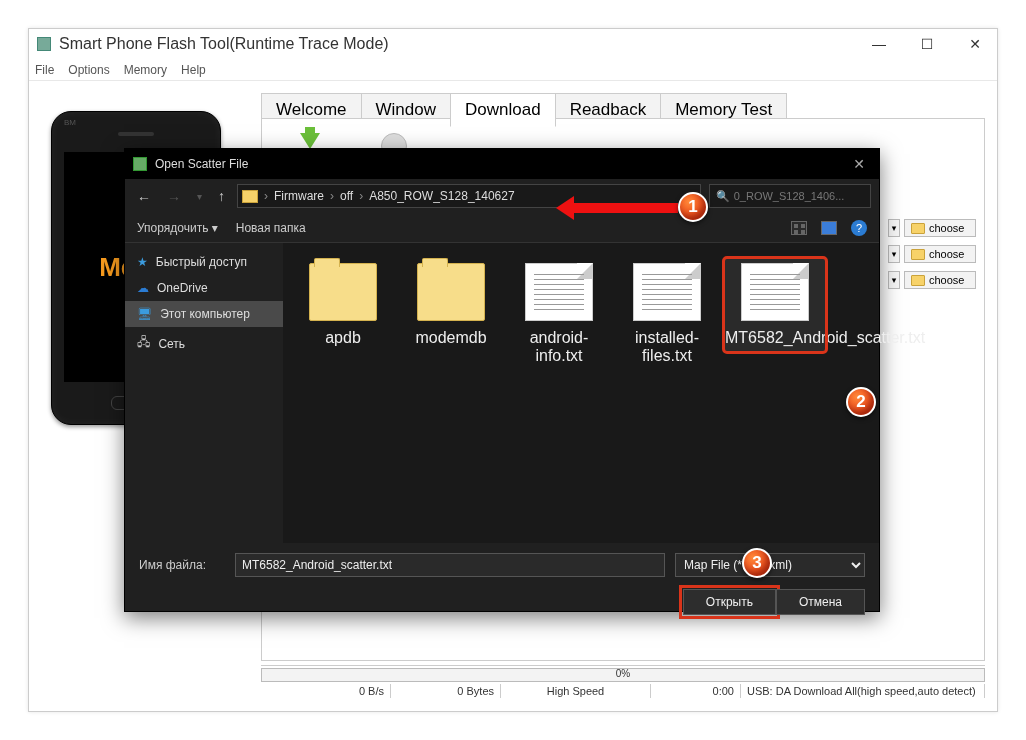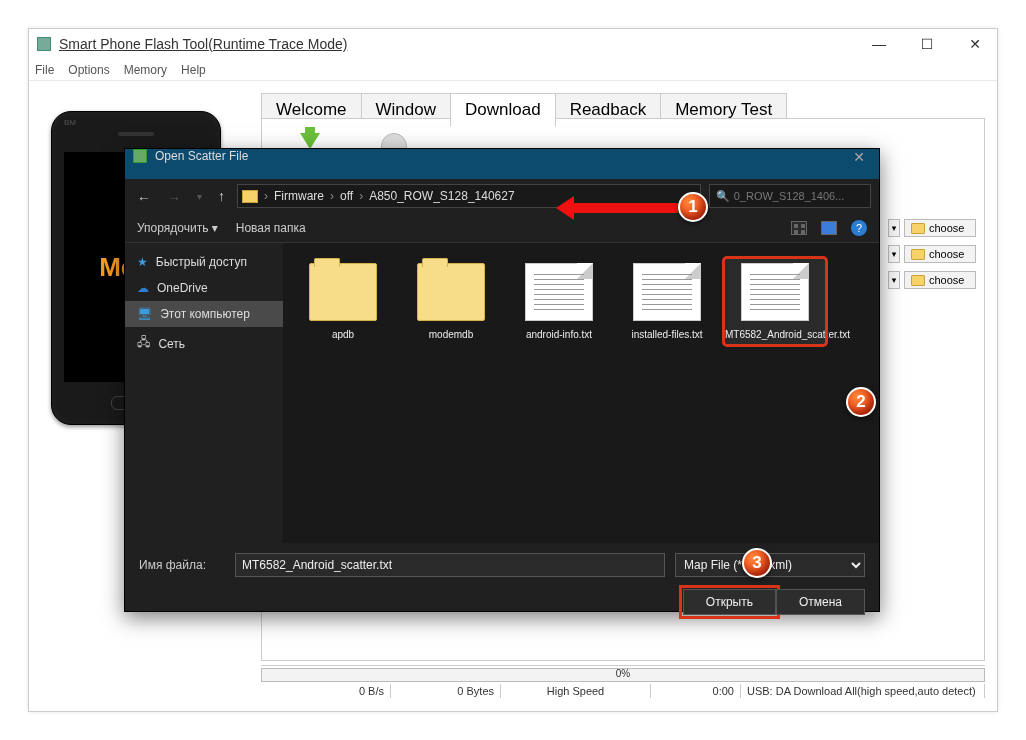--- a/index.html
+++ b/index.html
@@ -2,21 +2,21 @@
 <html><head>
 <meta charset="utf-8">
 <style>
 * { box-sizing: border-box; margin: 0; padding: 0; font-family: "Segoe UI", Tahoma, sans-serif; }
 body { background: #fff; width: 1026px; height: 740px; position: relative; overflow: hidden; }
 
 
 .outer { position: absolute; left: 28px; top: 28px; width: 970px; height: 684px; border: 1px solid #ccc; background: #fff; box-shadow: 0 0 4px rgba(0,0,0,0.1); }
 .outer-titlebar { height: 30px; display: flex; align-items: center; padding: 0 8px; }
 .outer-title-icon { width: 14px; height: 14px; background:#7a9; border:1px solid #487; margin-right:8px;}
-.outer-title { font-size: 14px; color: #333; text-decoration: underline; }
+.outer-title { font-size: 16px; color: #333; }
 .outer-winbtns { margin-left: auto; display: flex; gap: 28px; padding-right: 4px; }
 .outer-winbtns span { font-size: 14px; color: #333; cursor: pointer; width:20px; text-align:center;}
 .menubar { height: 22px; display: flex; align-items: center; padding: 0 6px; gap: 14px; font-size: 12px; color: #555; border-bottom:1px solid #e8e8e8;}
 .menubar span { cursor: pointer; }
 
 
 .app-body { position: relative; padding: 8px; height: calc(100% - 52px); }
 .phone { position: absolute; left: 22px; top: 30px; width: 170px; height: 314px; background: #1a1a1a; border-radius: 20px; box-shadow: inset 0 0 10px rgba(255,255,255,0.05), 0 2px 4px rgba(0,0,0,0.4); border:1px solid #000;}
 .phone .screen { position: absolute; left: 12px; right: 12px; top: 40px; bottom: 42px; background: #000; display:flex; align-items:center; justify-content:center;}
 .phone .brand { font-size: 26px; font-weight: bold; color: #f79b1e; }
@@ -44,21 +44,21 @@
 
 
 .statusbar { position:absolute; left:232px; right:12px; bottom:12px; height:34px; border-top:1px solid #ccc; font-size:11px; color:#333;}
 .prog { height:14px; border:1px solid #bbb; margin:2px 0 2px; position:relative; background:#f3f3f3;}
 .prog .pct { position:absolute; width:100%; text-align:center; font-size:10px; top:-1px;}
 .status-cells { display:flex; }
 .status-cells div { border-right:1px solid #ccc; padding:1px 6px; }
 
 
 .dialog { position:absolute; left:124px; top:148px; width:756px; height:464px; background:#202020; color:#ddd; box-shadow:0 6px 20px rgba(0,0,0,0.5); border:1px solid #000;}
-.dlg-titlebar { height:30px; background:#0c4a6e; display:flex; padding:0 8px; font-size:12px;}
+.dlg-titlebar { height:30px; background:#000000; display:flex; align-items:center; padding:0 8px; font-size:12px;}
 .dlg-titlebar .ticon2 { width:14px;height:14px;background:#6a6;border:1px solid #393;margin-right:8px;}
 .dlg-titlebar .close { margin-left:auto; color:#aaa; cursor:pointer; font-size:14px; padding:0 6px;}
 .dlg-nav { height:34px; display:flex; align-items:center; padding:0 8px; gap:8px; font-size:12px;}
 .dlg-nav .arrow { color:#ccc; cursor:pointer; padding:4px; font-size:14px;}
 .dlg-nav .arrow.dis { color:#555;}
 .breadcrumb { flex:1; background:#191919; border:1px solid #444; height:24px; display:flex; align-items:center; padding:0 4px; gap:2px;}
 .breadcrumb .fic { width:16px;height:13px;background:#f7d269;border:1px solid #caa23a;margin-right:4px;}
 .breadcrumb .crumb { padding:0 4px; cursor:pointer;}
 .breadcrumb .sep { color:#888;}
 .searchbox { width:162px; background:#191919; border:1px solid #444; height:24px; display:flex; align-items:center; padding:0 6px; color:#777; font-size:11px;}
@@ -71,21 +71,21 @@
 .dlg-body { display:flex; height:300px;}
 .sidebar { width:158px; background:#202020; padding:6px 0; font-size:12px;}
 .sidebar .item { padding:6px 12px; display:flex; align-items:center; gap:8px; cursor:pointer;}
 .sidebar .item.sel { background:#4a4a4a;}
 .sidebar .star{color:#3b9bde;}
 .sidebar .cloud{color:#2b7cd3;}
 .sidebar .pc{color:#3b9bde;}
 .sidebar .net{color:#ccc;}
 
 .file-area { flex:1; background:#191919; padding:14px 8px; display:flex; gap:4px; align-items:flex-start;}
-.fitem { width:104px; text-align:center; font-size:10px; color:#eee; cursor:pointer; padding:6px 2px;}
+.fitem { width:104px; text-align:center; font-size:16px; color:#eee; cursor:pointer; padding:6px 2px;}
 .fitem .thumb { width:68px; height:58px; margin:0 auto 8px; position:relative;}
 .folder-thumb { background:#f7dd8a; border:1px solid #d4b24f; border-radius:2px; }
 .folder-thumb::before{content:"";position:absolute;left:4px;top:-6px;width:24px;height:8px;background:#f7dd8a;border:1px solid #d4b24f;border-bottom:none;border-radius:2px 2px 0 0;}
 .file-thumb { background:#fff; border:1px solid #ccc;}
 .file-thumb::after{content:"";position:absolute;left:8px;top:10px;right:8px;bottom:10px;background:repeating-linear-gradient(#999,#999 1px,transparent 1px,transparent 5px);}
 .file-thumb::before{content:"";position:absolute;right:-1px;top:-1px;width:16px;height:16px;background:linear-gradient(135deg,#fff 48%,#ccc 52%);}
 .fitem.hl { outline:3px solid #d9341a; outline-offset:-2px; border-radius:4px; background:#2a2a2a;}
 
 .dlg-footer { padding:10px 14px; font-size:12px;}
 .fn-row { display:flex; align-items:center; gap:10px; margin-bottom:12px;}

